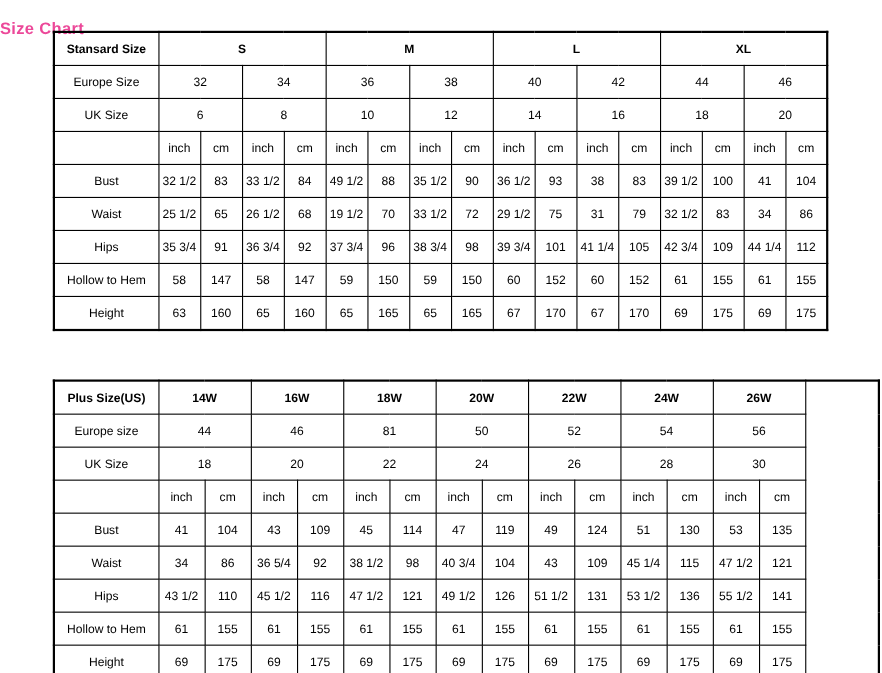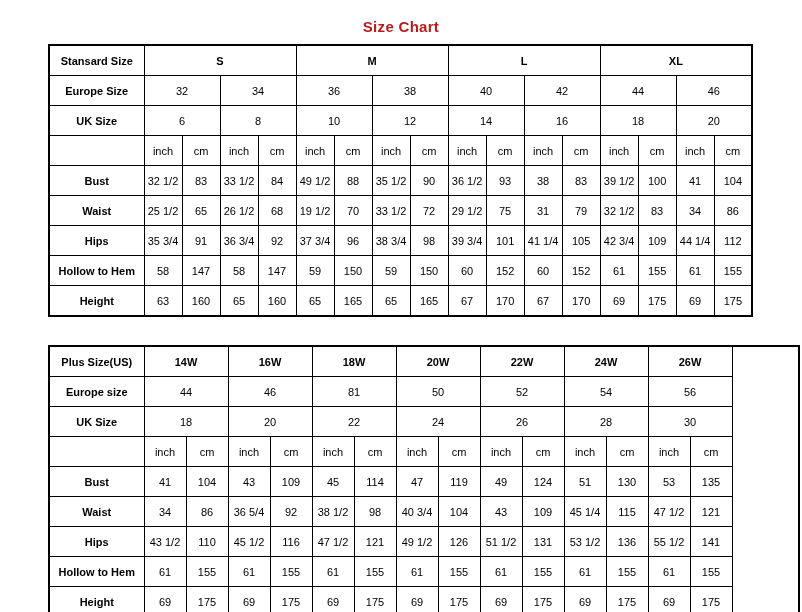--- a/index.html
+++ b/index.html
@@ -17,22 +17,22 @@
   .page {
     position: relative;
     width: 802px;
     height: 612px;
   }
   .title {
     position: absolute;
     top: 18px;
     left: 0;
     width: 802px;
-    text-align: center;
-    color: #b91c1c;
+    text-align: left;
+    color: #ec4899;
     font-size: 15px;
     font-weight: bold;
     letter-spacing: 0.3px;
   }
   table {
     border-collapse: collapse;
     table-layout: fixed;
   }
   table.chart {
     position: absolute;
@@ -43,41 +43,40 @@
     text-align: center;
     vertical-align: middle;
     font-size: 11px;
     padding: 0;
     height: 29px;
     white-space: nowrap;
     overflow: hidden;
   }
   td.rowhead {
     font-size: 11.5px;
-    font-weight: bold;
   }
   td.bold {
     font-weight: bold;
     font-size: 12px;
   }
   td.grouphead {
     font-weight: bold;
     font-size: 12.5px;
   }
   td.unit {
     font-size: 11px;
     margin-left: 43px;
   }
   td.blank {
     border: 1px solid #000;
   }
   
   #table-standard {
     left: 48px;
-    top: 44px;
+    top: 28px;
     width: 705px;
   }
   #table-plus {
     left: 48px;
     top: 345px;
     width: 705px;
   }
   #table-plus td {
     height: 29px;
   }

